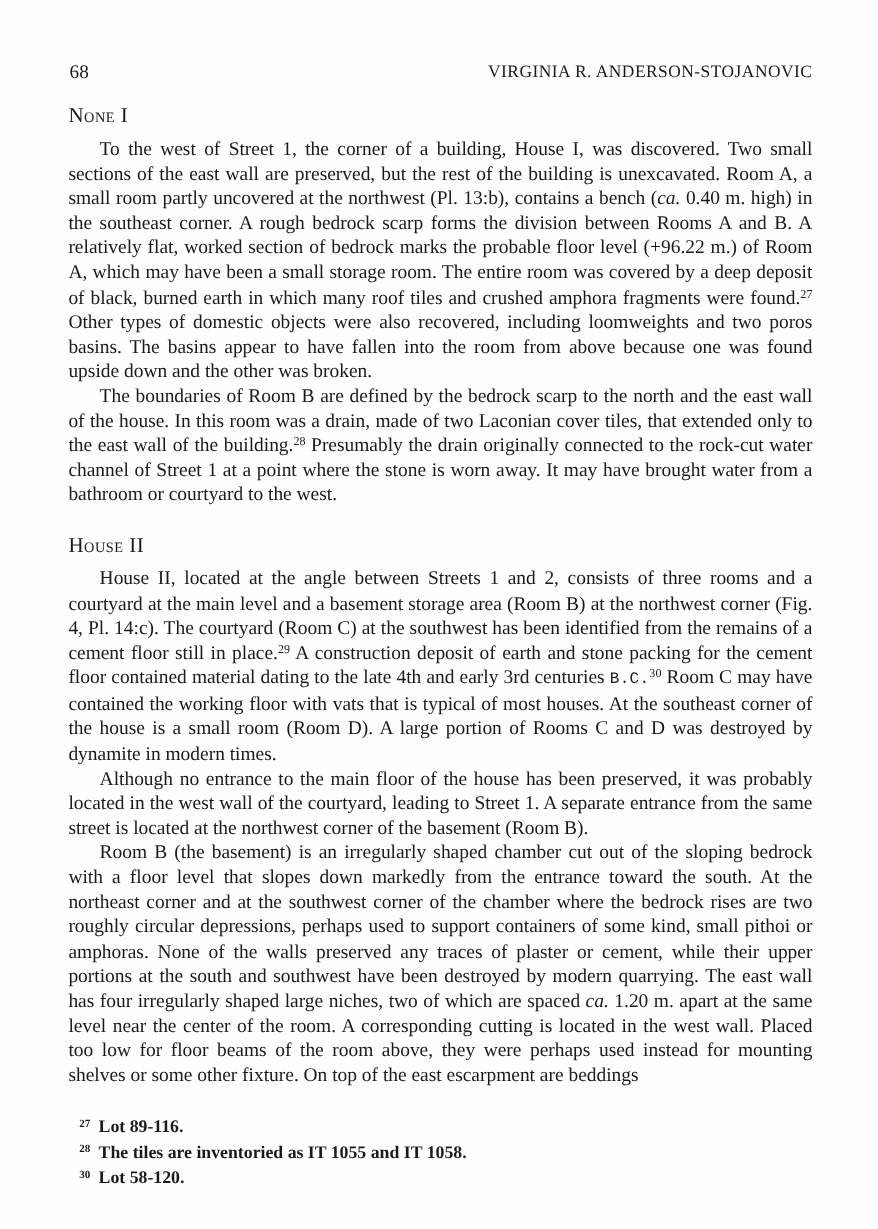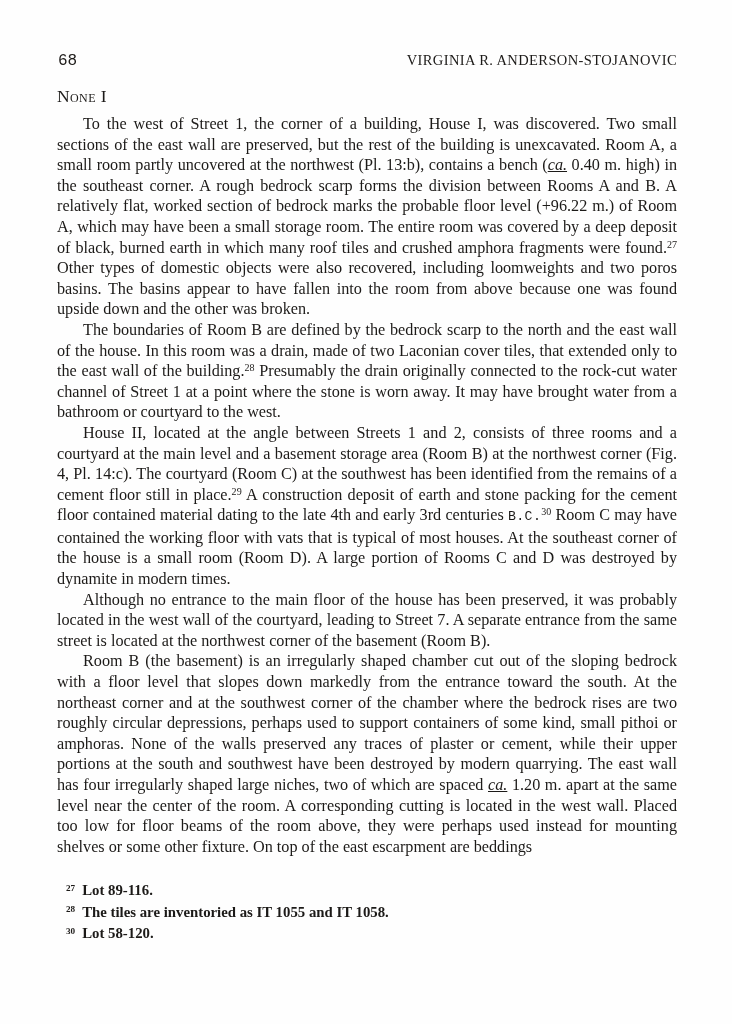--- a/index.html
+++ b/index.html
@@ -19,21 +19,20 @@
   .page-header {
     position: relative;
     height: 19px;
     margin-bottom: 15px;
   }
   .page-number {
     position: absolute;
     left: 1px;
     top: 0;
     font-size: 16px;
-    font-family: Liberation Mono, monospace;
   }
   .running-head {
     display: block;
     text-align: right;
     font-size: 14.5px;
     letter-spacing: 0.4px;
   }
   .text-body { }
   h2.section-heading {
     font-size: 17.5px;
@@ -50,21 +49,21 @@
     text-indent: 26px;
   }
   p.paragraph sup,
   .footnotes sup {
     font-size: 0.62em;
     vertical-align: baseline;
     position: relative;
     top: -0.48em;
     line-height: 0;
   }
-  p.paragraph em { font-style: italic; text-decoration: underline; }
+  p.paragraph em { font-style: italic; }
   .sc { font-size: 0.82em; letter-spacing: 0.3px; font-family: Liberation Mono, monospace; }
   .footnotes {
     margin-top: 23px;
     font-size: 14.8px;
     line-height: 21.4px;
   }
   .footnote { padding-left: 9px; text-align: justify; font-weight: bold; }
   .footnote > sup { margin-right: 7px; }
 </style>
 </head>
@@ -72,22 +71,23 @@
 
 <div class="page">
   <header class="page-header">
     <span class="page-number">68</span>
     <span class="running-head">VIRGINIA R. ANDERSON-STOJANOVIC</span>
   </header>
   <main class="text-body">
       <h2 class="section-heading">None I</h2>
       <p class="paragraph"><span>To the west of Street 1, the corner of a building, House I, was discovered. Two small sections of the east wall are preserved, but the rest of the building is unexcavated. Room A, a small room partly uncovered at the northwest (Pl. 13:b), contains a bench (</span><em>ca.</em><span> 0.40 m. high) in the southeast corner. A rough bedrock scarp forms the division between Rooms A and B. A relatively flat, worked section of bedrock marks the probable floor level (+96.22 m.) of Room A, which may have been a small storage room. The entire room was covered by a deep deposit of black, burned earth in which many roof tiles and crushed amphora fragments were found.</span><sup>27</sup><span> Other types of domestic objects were also recovered, including loomweights and two poros basins. The basins appear to have fallen into the room from above because one was found upside down and the other was broken.</span></p>
       <p class="paragraph"><span>The boundaries of Room B are defined by the bedrock scarp to the north and the east wall of the house. In this room was a drain, made of two Laconian cover tiles, that extended only to the east wall of the building.</span><sup>28</sup><span> Presumably the drain originally connected to the rock-cut water channel of Street 1 at a point where the stone is worn away. It may have brought water from a bathroom or courtyard to the west.</span></p>
+      <h2 class="section-heading">House II</h2>
       <p class="paragraph"><span>House II, located at the angle between Streets 1 and 2, consists of three rooms and a courtyard at the main level and a basement storage area (Room B) at the northwest corner (Fig. 4, Pl. 14:c). The courtyard (Room C) at the southwest has been identified from the remains of a cement floor still in place.</span><sup>29</sup><span> A construction deposit of earth and stone packing for the cement floor contained material dating to the late 4th and early 3rd centuries </span><span class="sc">B.C.</span><sup>30</sup><span> Room C may have contained the working floor with vats that is typical of most houses. At the southeast corner of the house is a small room (Room D). A large portion of Rooms C and D was destroyed by dynamite in modern times.</span></p>
-      <p class="paragraph"><span>Although no entrance to the main floor of the house has been preserved, it was probably located in the west wall of the courtyard, leading to Street 7. A separate entrance from the same street is located at the northwest corner of the basement (Room B).</span></p>
+      <p class="paragraph"><span>Although no entrance to the main floor of the house has been preserved, it was probably located in the west wall of the courtyard, leading to Street 1. A separate entrance from the same street is located at the northwest corner of the basement (Room B).</span></p>
       <p class="paragraph"><span>Room B (the basement) is an irregularly shaped chamber cut out of the sloping bedrock with a floor level that slopes down markedly from the entrance toward the south. At the northeast corner and at the southwest corner of the chamber where the bedrock rises are two roughly circular depressions, perhaps used to support containers of some kind, small pithoi or amphoras. None of the walls preserved any traces of plaster or cement, while their upper portions at the south and southwest have been destroyed by modern quarrying. The east wall has four irregularly shaped large niches, two of which are spaced </span><em>ca.</em><span> 1.20 m. apart at the same level near the center of the room. A corresponding cutting is located in the west wall. Placed too low for floor beams of the room above, they were perhaps used instead for mounting shelves or some other fixture. On top of the east escarpment are beddings</span></p>
     </main>
   <footer class="footnotes">
       <div class="footnote"><sup>27</sup><span>Lot 89-116.</span></div>
       <div class="footnote"><sup>28</sup><span>The tiles are inventoried as IT 1055 and IT 1058.</span></div>
       <div class="footnote"><sup>30</sup><span>Lot 58-120.</span></div>
     </footer>
 </div>
 
 </body></html>

